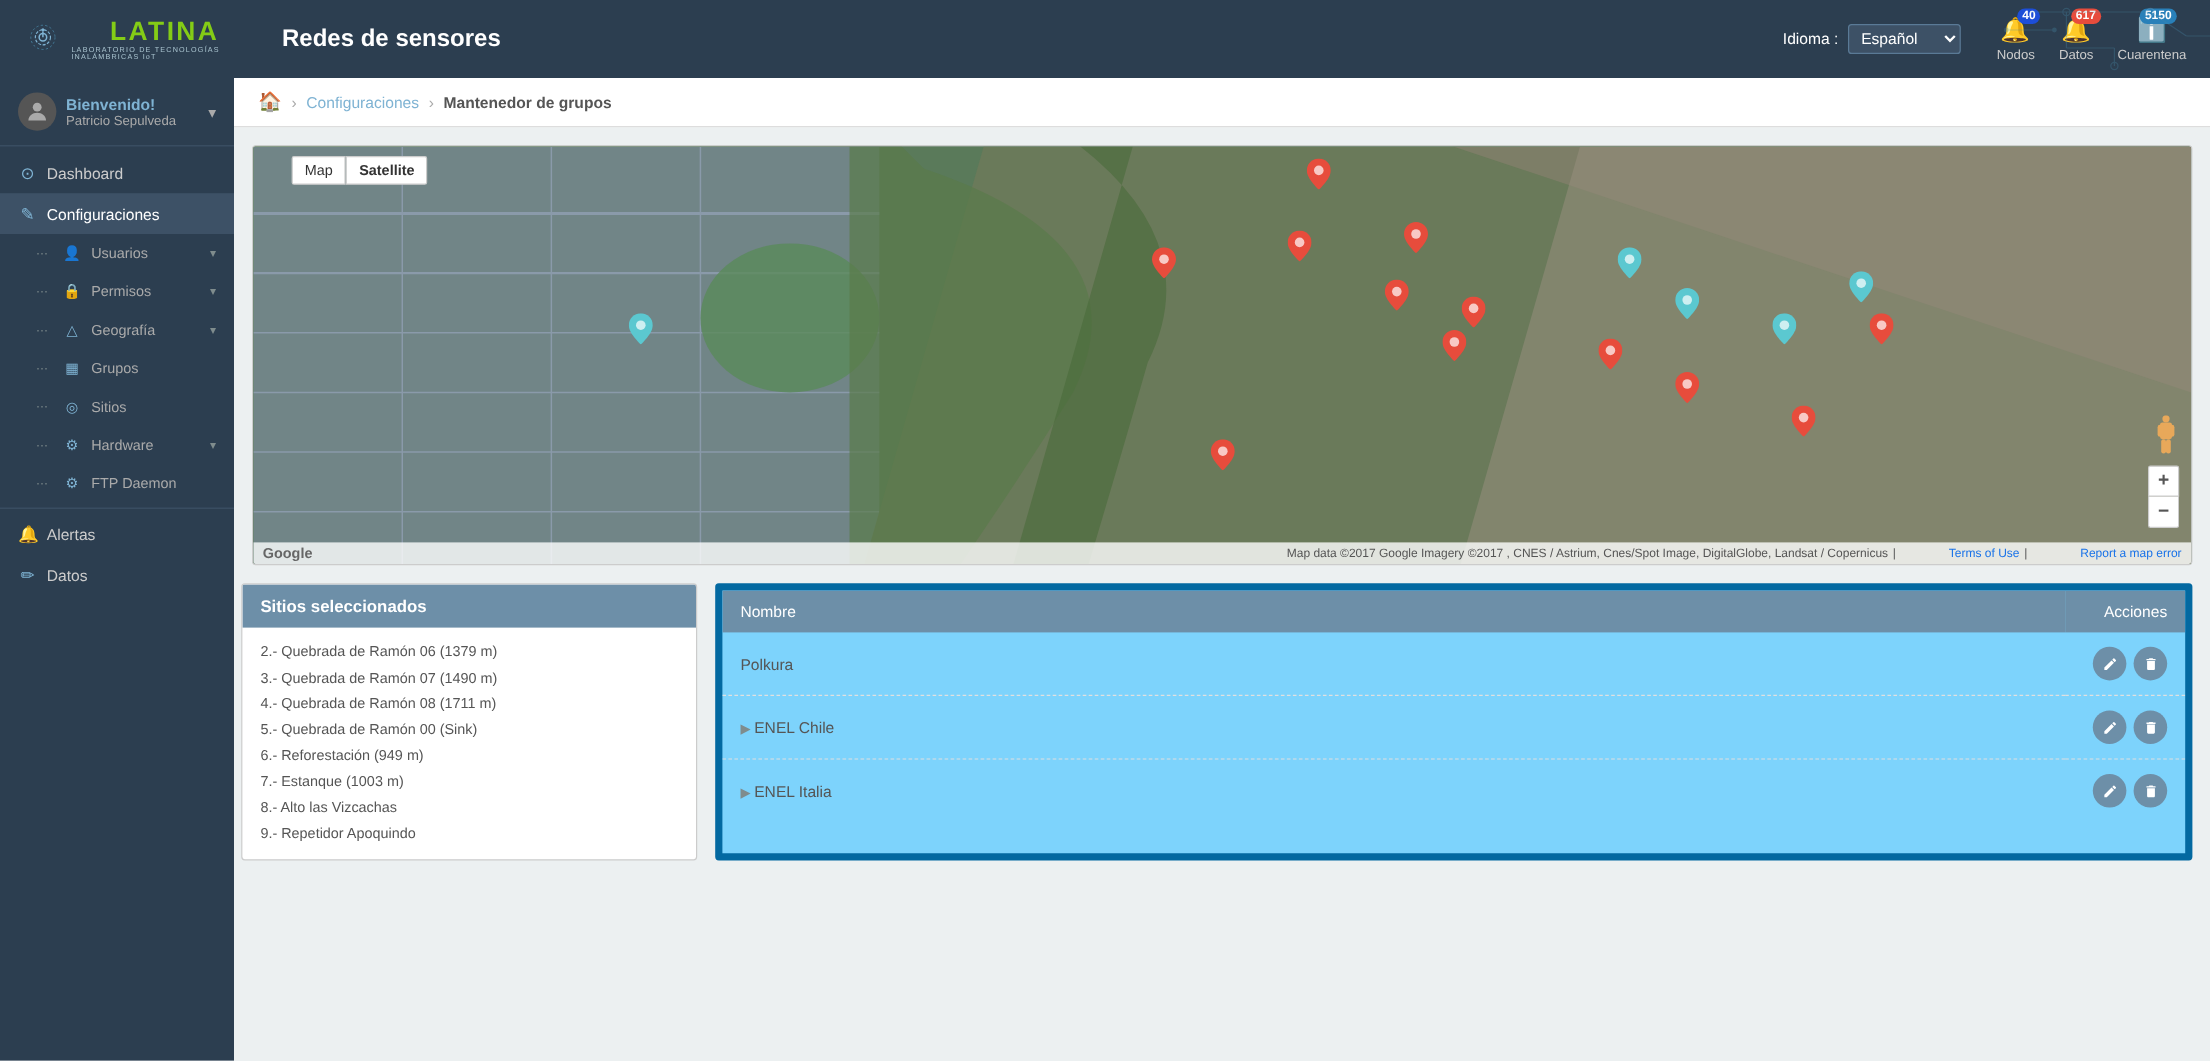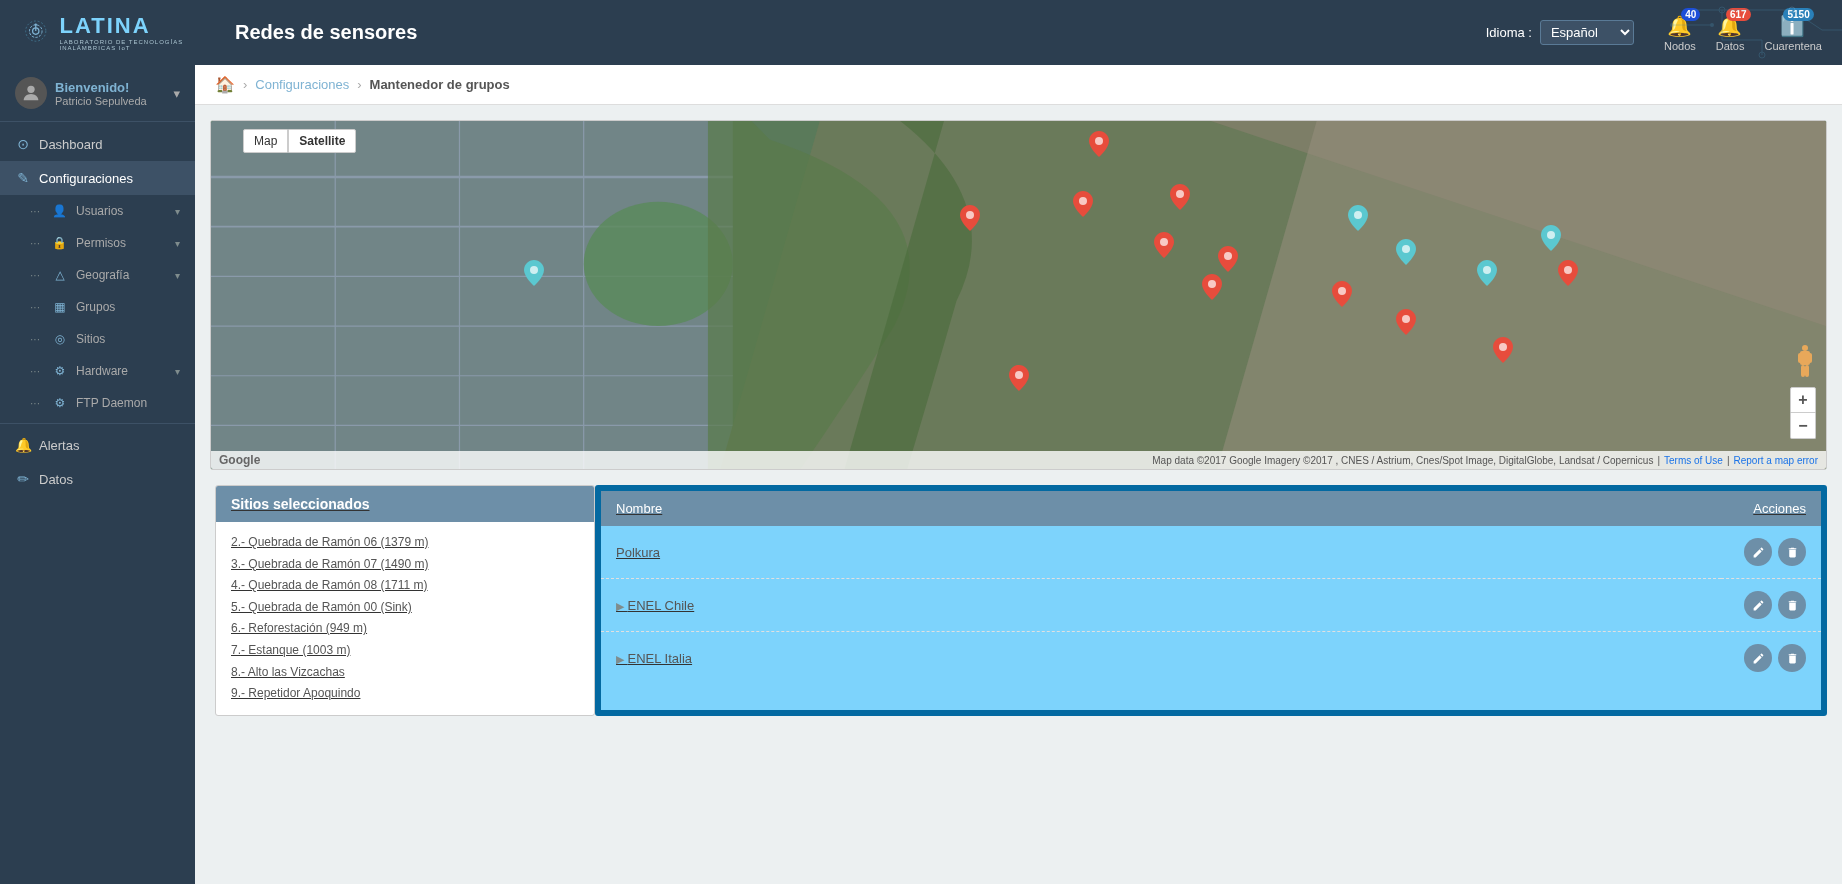--- a/index.html
+++ b/index.html
@@ -17,24 +17,25 @@
       position: relative;
     }
     .logo-area {
       width: 195px;
       display: flex;
       align-items: center;
       justify-content: center;
       flex-shrink: 0;
     }
     .logo-text {
-      color: #7dd3fc;
+      color: #84cc16;
       font-size: 22px;
       font-weight: bold;
       letter-spacing: 2px;
+      text-align: center;
       line-height: 1;
     }
     .logo-subtitle {
       font-size: 6px;
       color: #aac4d0;
       display: block;
       letter-spacing: 1px;
       margin-top: 2px;
     }
     .logo-icon {
@@ -260,27 +261,27 @@
       left: 0;
       right: 0;
       background: rgba(255,255,255,0.8);
       font-size: 10px;
       color: #555;
       padding: 2px 8px;
       display: flex;
       align-items: center;
       justify-content: space-between;
     }
-    .map-attribution-link { color: #1a73e8; cursor: pointer; text-decoration: none; }
+    .map-attribution-link { color: #1a73e8; cursor: pointer; text-decoration: none; margin-left: 40px; }
 
     
     .bottom-section {
       display: flex;
-      margin: 0 15px 15px 20px;
-      text-decoration: underline;
+      gap: 15px;
+      margin: 0 15px 15px 6px;
     }
 
     
     .sites-panel {
       width: 380px;
       flex-shrink: 0;
       background: white;
       border: 1px solid #ccc;
       border-radius: 3px;
       overflow: hidden;

